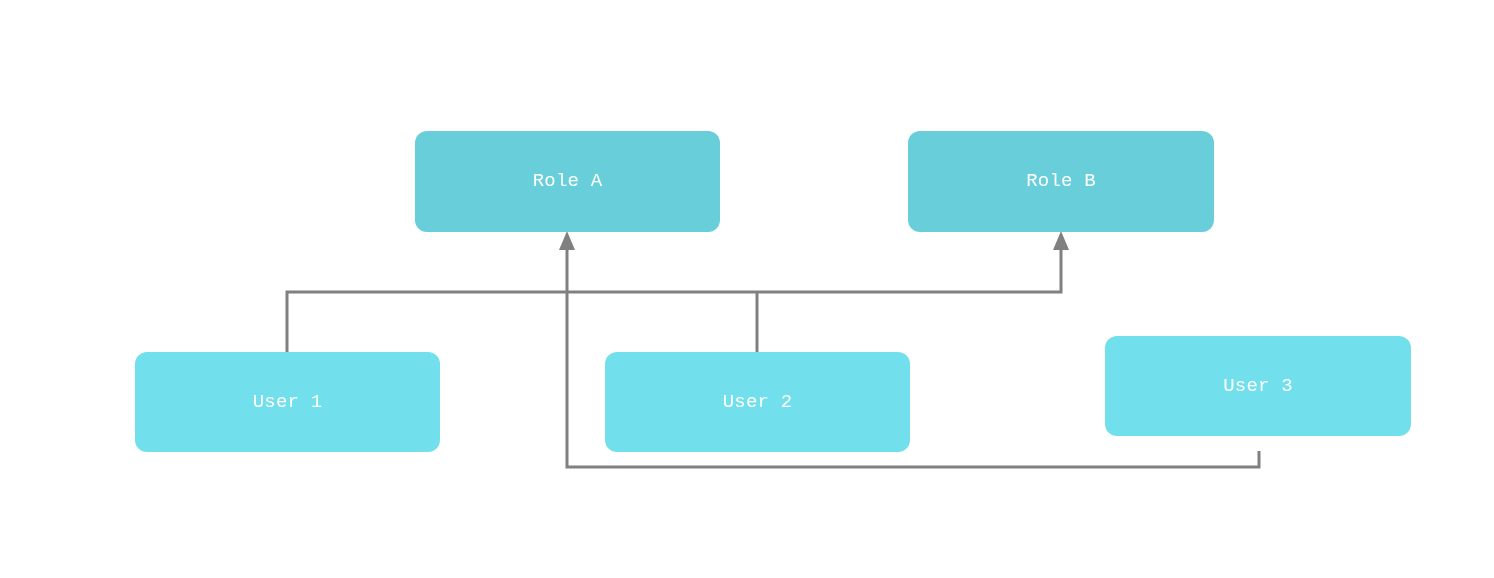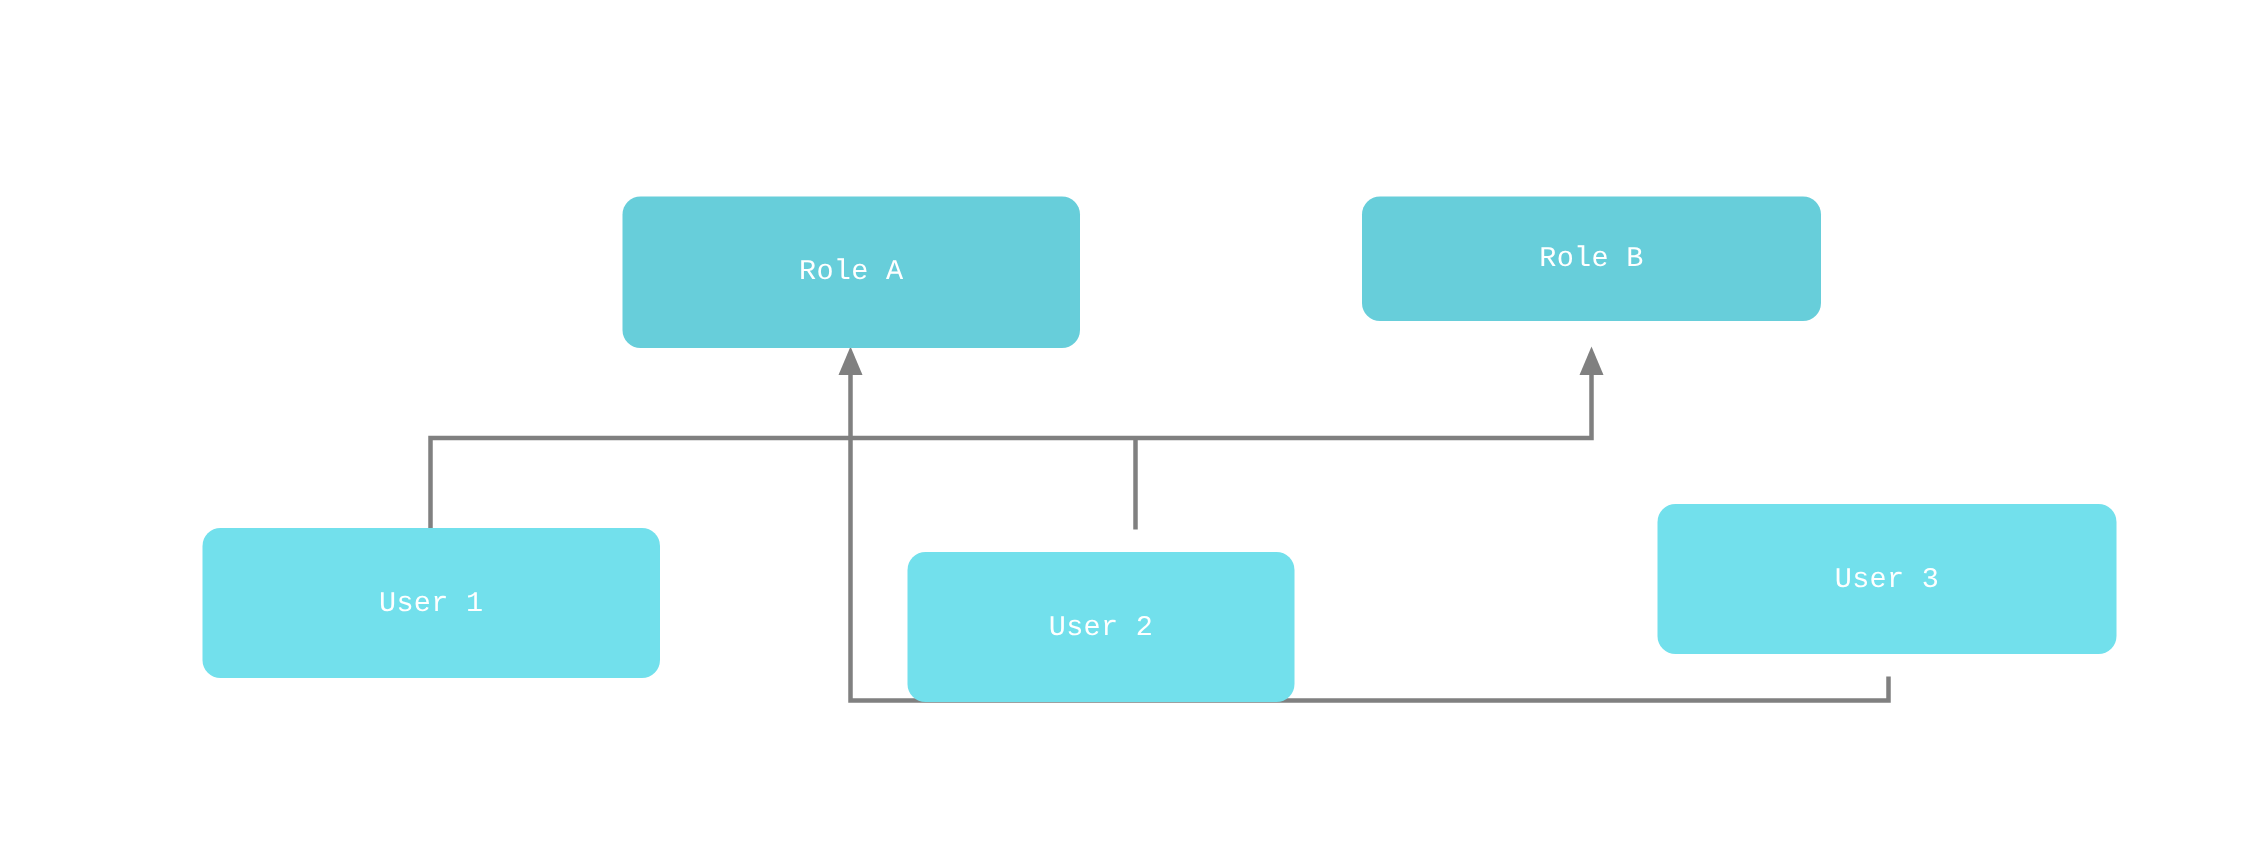--- a/index.html
+++ b/index.html
@@ -63,29 +63,29 @@
 
     <polygon points="567,231 559,250 575,250" fill="#808080"></polygon>
 
     <polygon points="1061,231 1053,250 1069,250" fill="#808080"></polygon>
   </svg>
 
   <div class="node role-node" style="left:415px; top:131px; width:305px; height:101px;">
     <span class="node-label">Role A</span>
   </div>
 
-  <div class="node role-node" style="left:908px; top:131px; width:306px; height:83px;text-align:center;">
+  <div class="node role-node" style="left:908px; top:131px; width:306px; height:101px;text-align:center;">
     <span class="node-label">Role B</span>
   </div>
 
   <div class="node user-node" style="left:135px; top:352px; width:305px; height:100px;">
     <span class="node-label">User 1</span>
   </div>
 
-  <div class="node user-node" style="left:605px; top:368px; width:258px; height:100px;">
+  <div class="node user-node" style="left:605px; top:352px; width:305px; height:100px;">
     <span class="node-label">User 2</span>
   </div>
 
   <div class="node user-node" style="left:1105px; top:336px; width:306px; height:100px;">
     <span class="node-label">User 3</span>
   </div>
 
 </div>
 
 </body></html>

